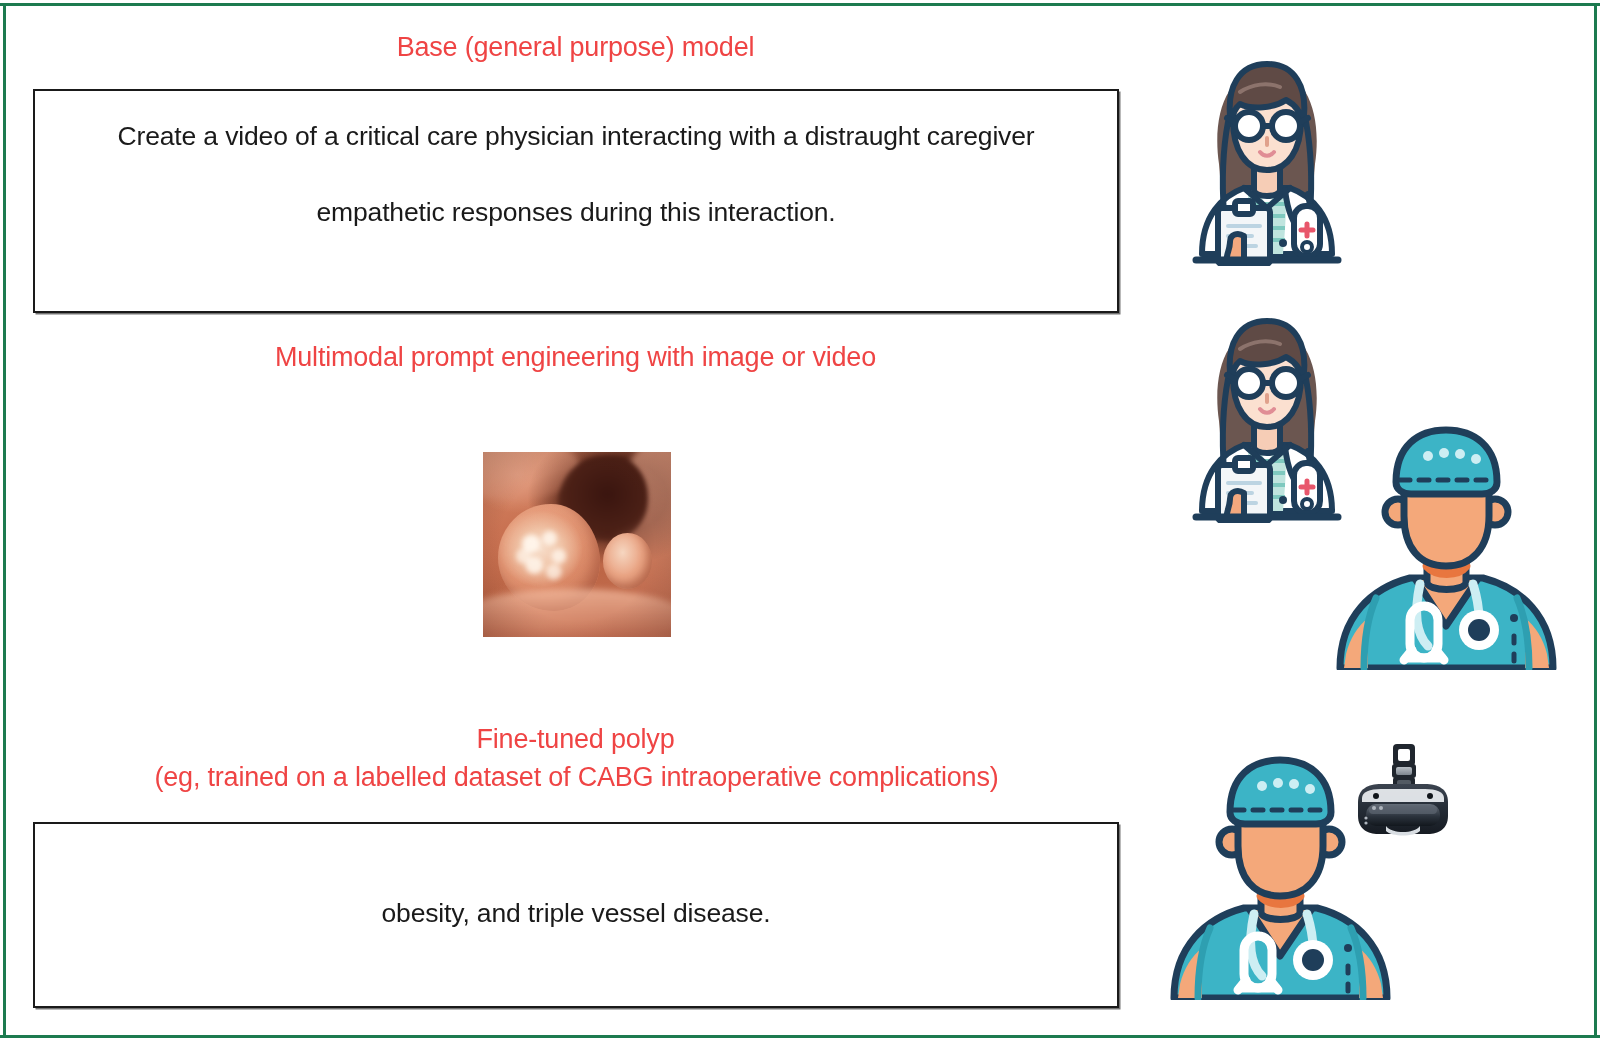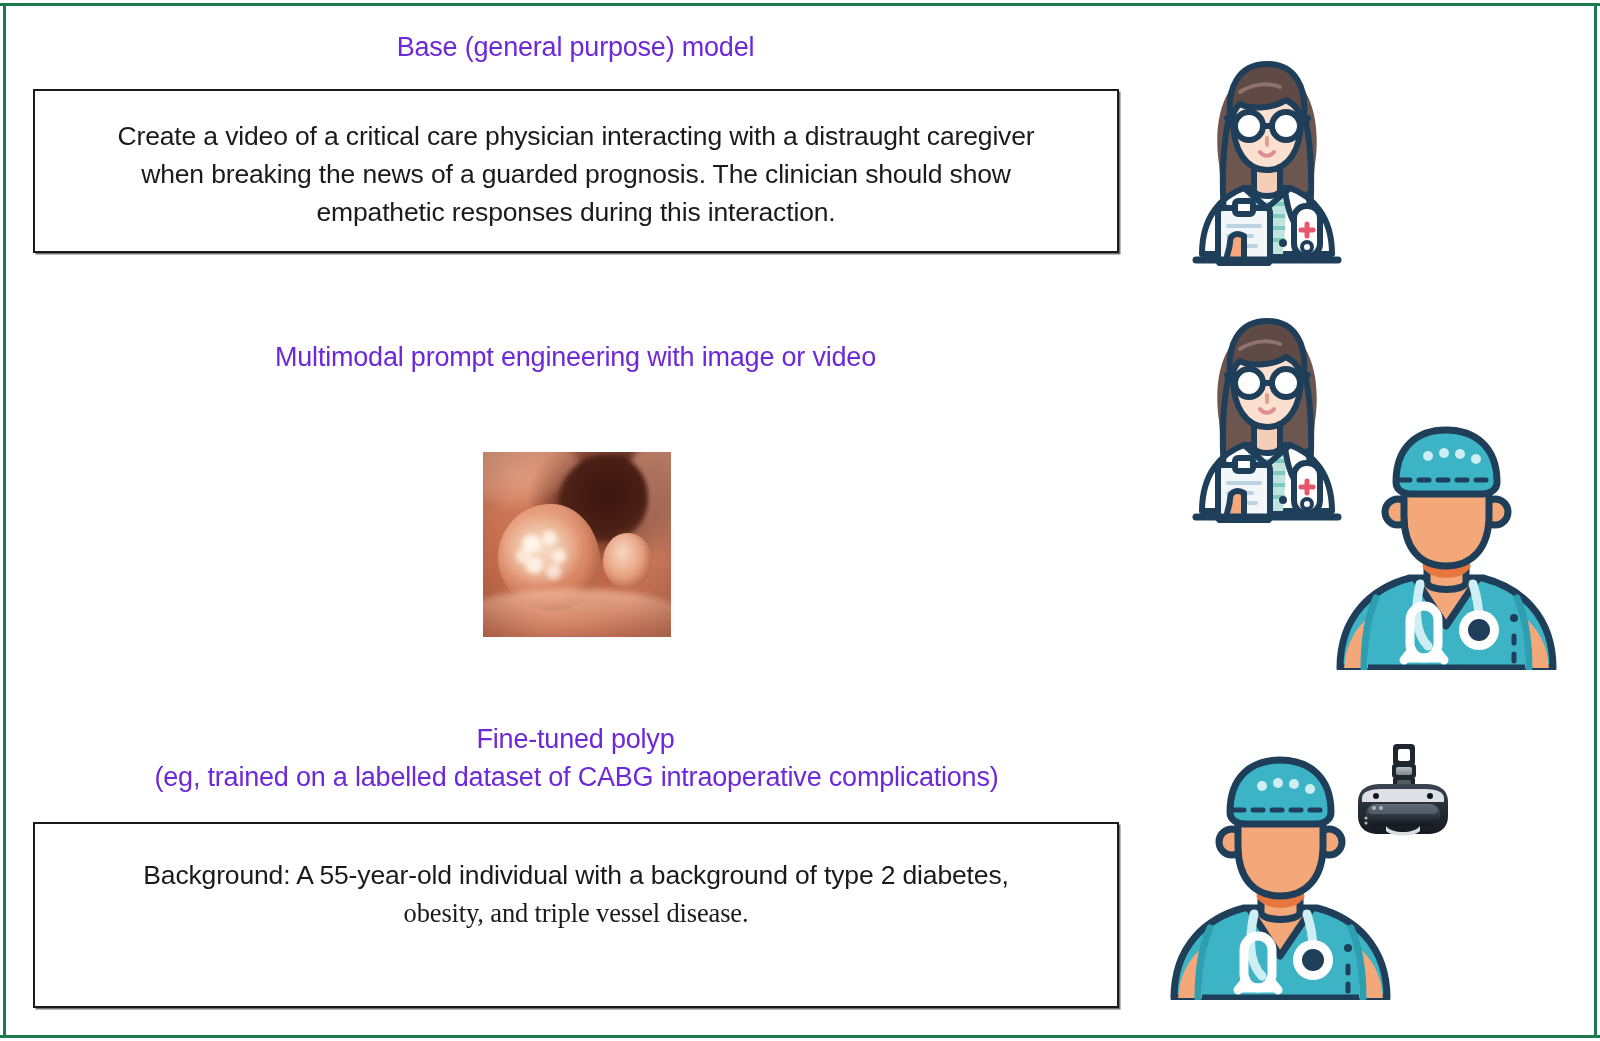--- a/index.html
+++ b/index.html
@@ -23,21 +23,21 @@
     background: #1c7a4f;
   }
   .frame-top    { left: 0; top: 3px;    width: 1600px; height: 3px; }
   .frame-bottom { left: 0; top: 1035px; width: 1600px; height: 3px; }
   .frame-left   { left: 3px;    top: 3px; width: 3px; height: 1035px; }
   .frame-right  { left: 1594px; top: 3px; width: 3px; height: 1035px; }
 
   .section-heading {
     position: absolute;
     text-align: center;
-    color: #6d28d9;
+    color: #ef4444;
     font-family: "Liberation Sans", sans-serif;
     font-size: 27px;
     line-height: 38px;
     font-weight: 400;
     letter-spacing: -0.2px;
   }
 
   .prompt-box {
     position: absolute;
     box-sizing: border-box;
@@ -146,23 +146,22 @@
 
 <div id="figure">
 
   <div class="frame-line frame-top"></div>
   <div class="frame-line frame-bottom"></div>
   <div class="frame-line frame-left"></div>
   <div class="frame-line frame-right"></div>
 
   <div class="section-heading" style="left:33px; top:28px; width:1085px;">Base (general purpose) model</div>
 
-  <div class="prompt-box" style="left:33px; top:89px; width:1086px; height:164px;">
+  <div class="prompt-box" style="left:33px; top:89px; width:1086px; height:224px;">
     <div class="prompt-text" style="top:26px;">Create a video of a critical care physician interacting with a distraught caregiver</div>
-    <div class="prompt-text" style="top:64px;">when breaking the news of a guarded prognosis. The clinician should show</div>
     <div class="prompt-text" style="top:102px;text-align:center;">empathetic responses during this interaction.</div>
   </div>
 
   <div class="icon-slot" style="left:1182px; top:46px; width:170px; height:220px;">
     <svg viewBox="0 0 170 220" width="170" height="220" aria-hidden="true">
       <g fill="none" stroke="#1f3e5a" stroke-width="6" stroke-linejoin="round" stroke-linecap="round">
 
         <path d="M37 118 C30 70 44 24 85 24 C126 24 140 70 133 118 C131 142 130 158 129 172 L41 172 C40 158 39 142 37 118 Z" fill="#6b5650" stroke="none"></path>
 
         <path d="M20 208 C20 170 40 150 62 142 L108 142 C130 150 150 170 150 208 Z" fill="#ffffff" stroke="#1f3e5a"></path>
@@ -321,22 +320,21 @@
         <circle cx="190" cy="198" r="4" fill="#1f3e5a" stroke="none"></circle>
         <path d="M190 216 v40" stroke="#1f3e5a" stroke-width="5" stroke-dasharray="7 11"></path>
       </g>
     </svg>
   </div>
 
   <div class="section-heading" style="left:33px; top:720px; width:1085px;">Fine-tuned polyp</div>
   <div class="section-heading" style="left:34px; top:758px; width:1085px;">(eg, trained on a labelled dataset of CABG intraoperative complications)</div>
 
   <div class="prompt-box" style="left:33px; top:822px; width:1086px; height:186px;">
-    <div class="prompt-text" style="top:32px;">Background: A 55-year-old individual with a background of type 2 diabetes,</div>
-    <div class="prompt-text" style="top:70px;font-family:Liberation Serif, serif;">obesity, and triple vessel disease.</div>
+    <div class="prompt-text" style="top:70px;">obesity, and triple vessel disease.</div>
   </div>
 
   <div class="icon-slot" style="left:1158px; top:750px; width:245px; height:250px;">
     <svg viewBox="0 0 245 250" width="245" height="250" aria-hidden="true">
       <g fill="none" stroke="#1f3e5a" stroke-width="7" stroke-linejoin="round" stroke-linecap="round">
         <path d="M16 248 C16 196 48 168 86 158 L159 158 C197 168 229 196 229 248 Z" fill="#3cb4c6" stroke="#1f3e5a"></path>
         <path d="M22 234 C26 218 34 206 44 198 L44 248 L20 248 Z" fill="#f4a87a" stroke="none"></path>
         <path d="M223 234 C219 218 211 206 201 198 L201 248 L225 248 Z" fill="#f4a87a" stroke="none"></path>
         <path d="M52 178 C44 196 40 220 40 248" stroke="#2e9fb1" stroke-width="7" fill="none"></path>
         <path d="M193 178 C201 196 205 220 205 248" stroke="#2e9fb1" stroke-width="7" fill="none"></path>

